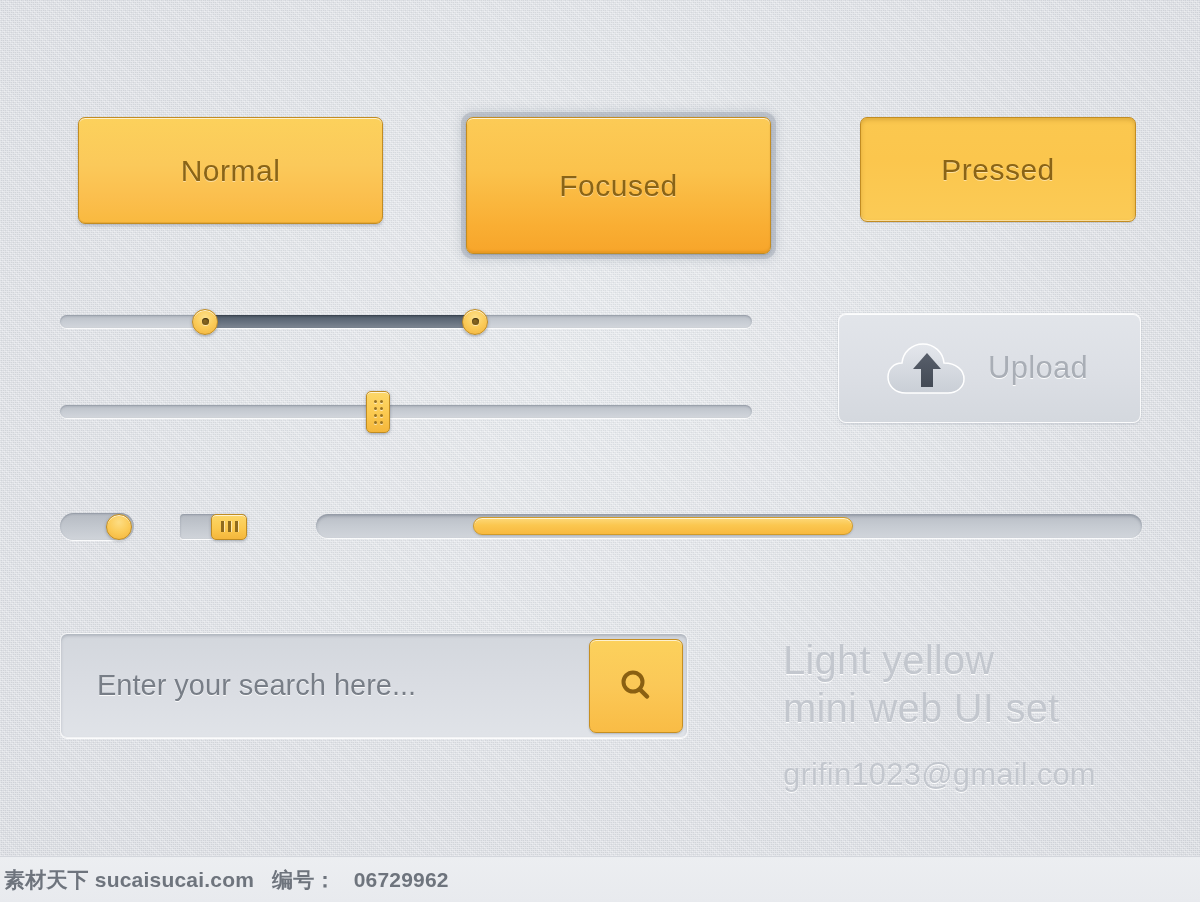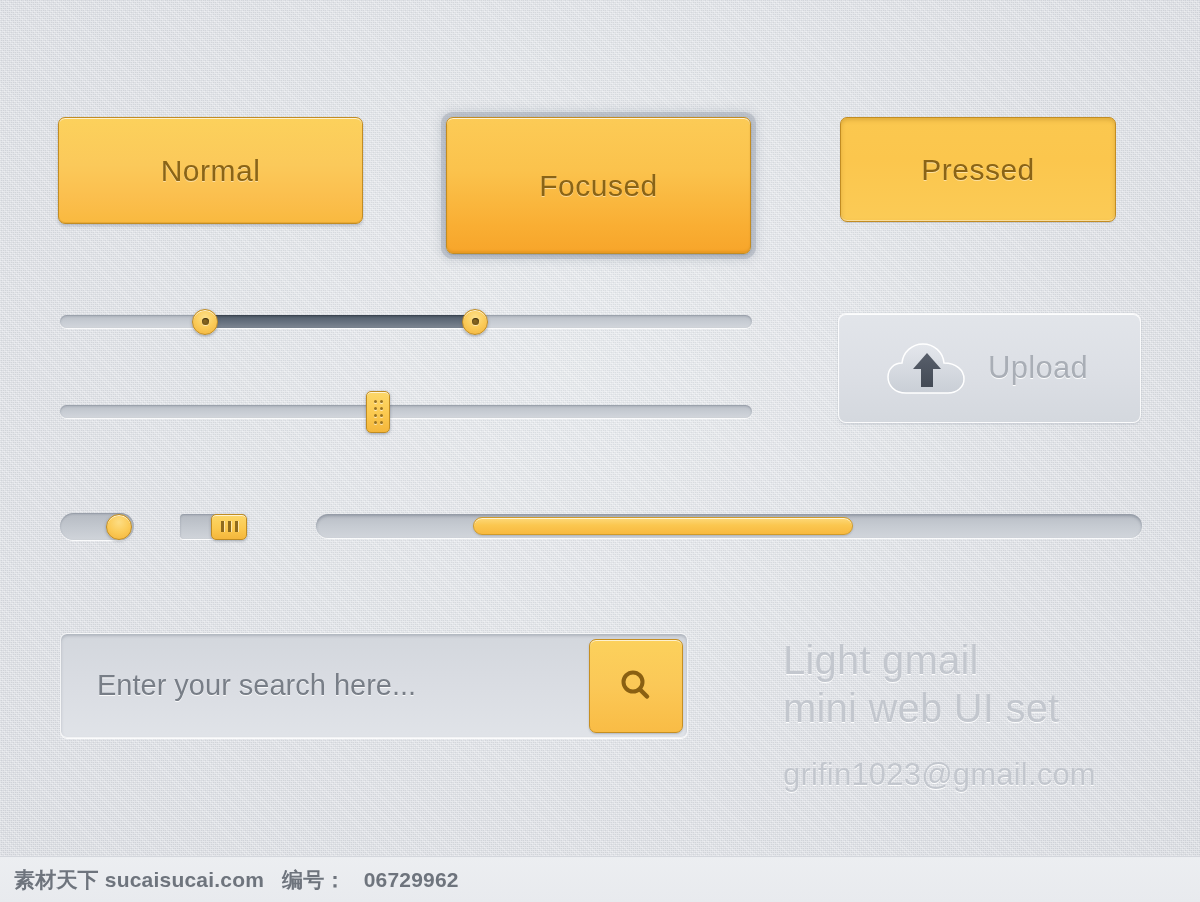--- a/index.html
+++ b/index.html
@@ -54,20 +54,21 @@
       0 2px 3px rgba(90,100,115,.30);
     color: #8a6416;
     font-size: 30px;
     letter-spacing: .5px;
     display: flex;
     align-items: center;
     justify-content: center;
     text-shadow: 0 1px 0 rgba(255,255,255,.45);
     cursor: pointer;
     user-select: none;
+    margin-left: 20px;
   }
   .btn.normal  { left: 58px;  top: 117px; width: 305px; height: 107px; }
   .btn.focused {
     left: 446px; top: 117px; width: 305px; height: 137px;
     background: linear-gradient(180deg, #fccb56 0%, #fbc24c 40%, #f9ae33 80%, #f7a52a 100%);
     box-shadow:
       inset 0 1px 0 rgba(255,255,255,.75),
       inset 0 -2px 2px rgba(170,105,5,.20),
       0 1px 2px rgba(90,100,115,.35),
       0 0 0 5px rgba(150,158,170,.38),
@@ -271,21 +272,21 @@
   
   .watermark {
     position: absolute;
     left: 0; right: 0; bottom: 0;
     height: 46px;
     background: linear-gradient(180deg, #eceef1 0%, #e8eaee 100%);
     border-top: 1px solid #d3d6dc;
     display: flex;
     align-items: center;
     gap: 18px;
-    padding-left: 14px;
+    padding-left: 4px;
     z-index: 5;
   }
   .watermark span {
     font-size: 21px;
     color: #6e747d;
     font-weight: bold;
     letter-spacing: .2px;
     white-space: nowrap;
   }
 </style>
@@ -369,21 +370,21 @@
   <input class="search-input" type="text" placeholder="Enter your search here..." style="">
   <div class="search-btn">
     <svg width="42" height="42" viewBox="0 0 42 42">
       <circle cx="18" cy="17" r="9.5" fill="none" stroke="#8a6012" stroke-width="4"></circle>
       <line x1="25" y1="24.5" x2="32" y2="31.5" stroke="#8a6012" stroke-width="4.5" stroke-linecap="round"></line>
     </svg>
   </div>
 </div>
 
 <div class="credit">
-  <div class="l1">Light gmail</div>
+  <div class="l1">Light yellow</div>
   <div class="l2">mini web UI set</div>
   <div class="mail">grifin1023@gmail.com</div>
 </div>
 
 <div class="watermark">
   <span>素材天下 sucaisucai.com</span>
   <span>编号：</span>
   <span>06729962</span>
 </div>
 

